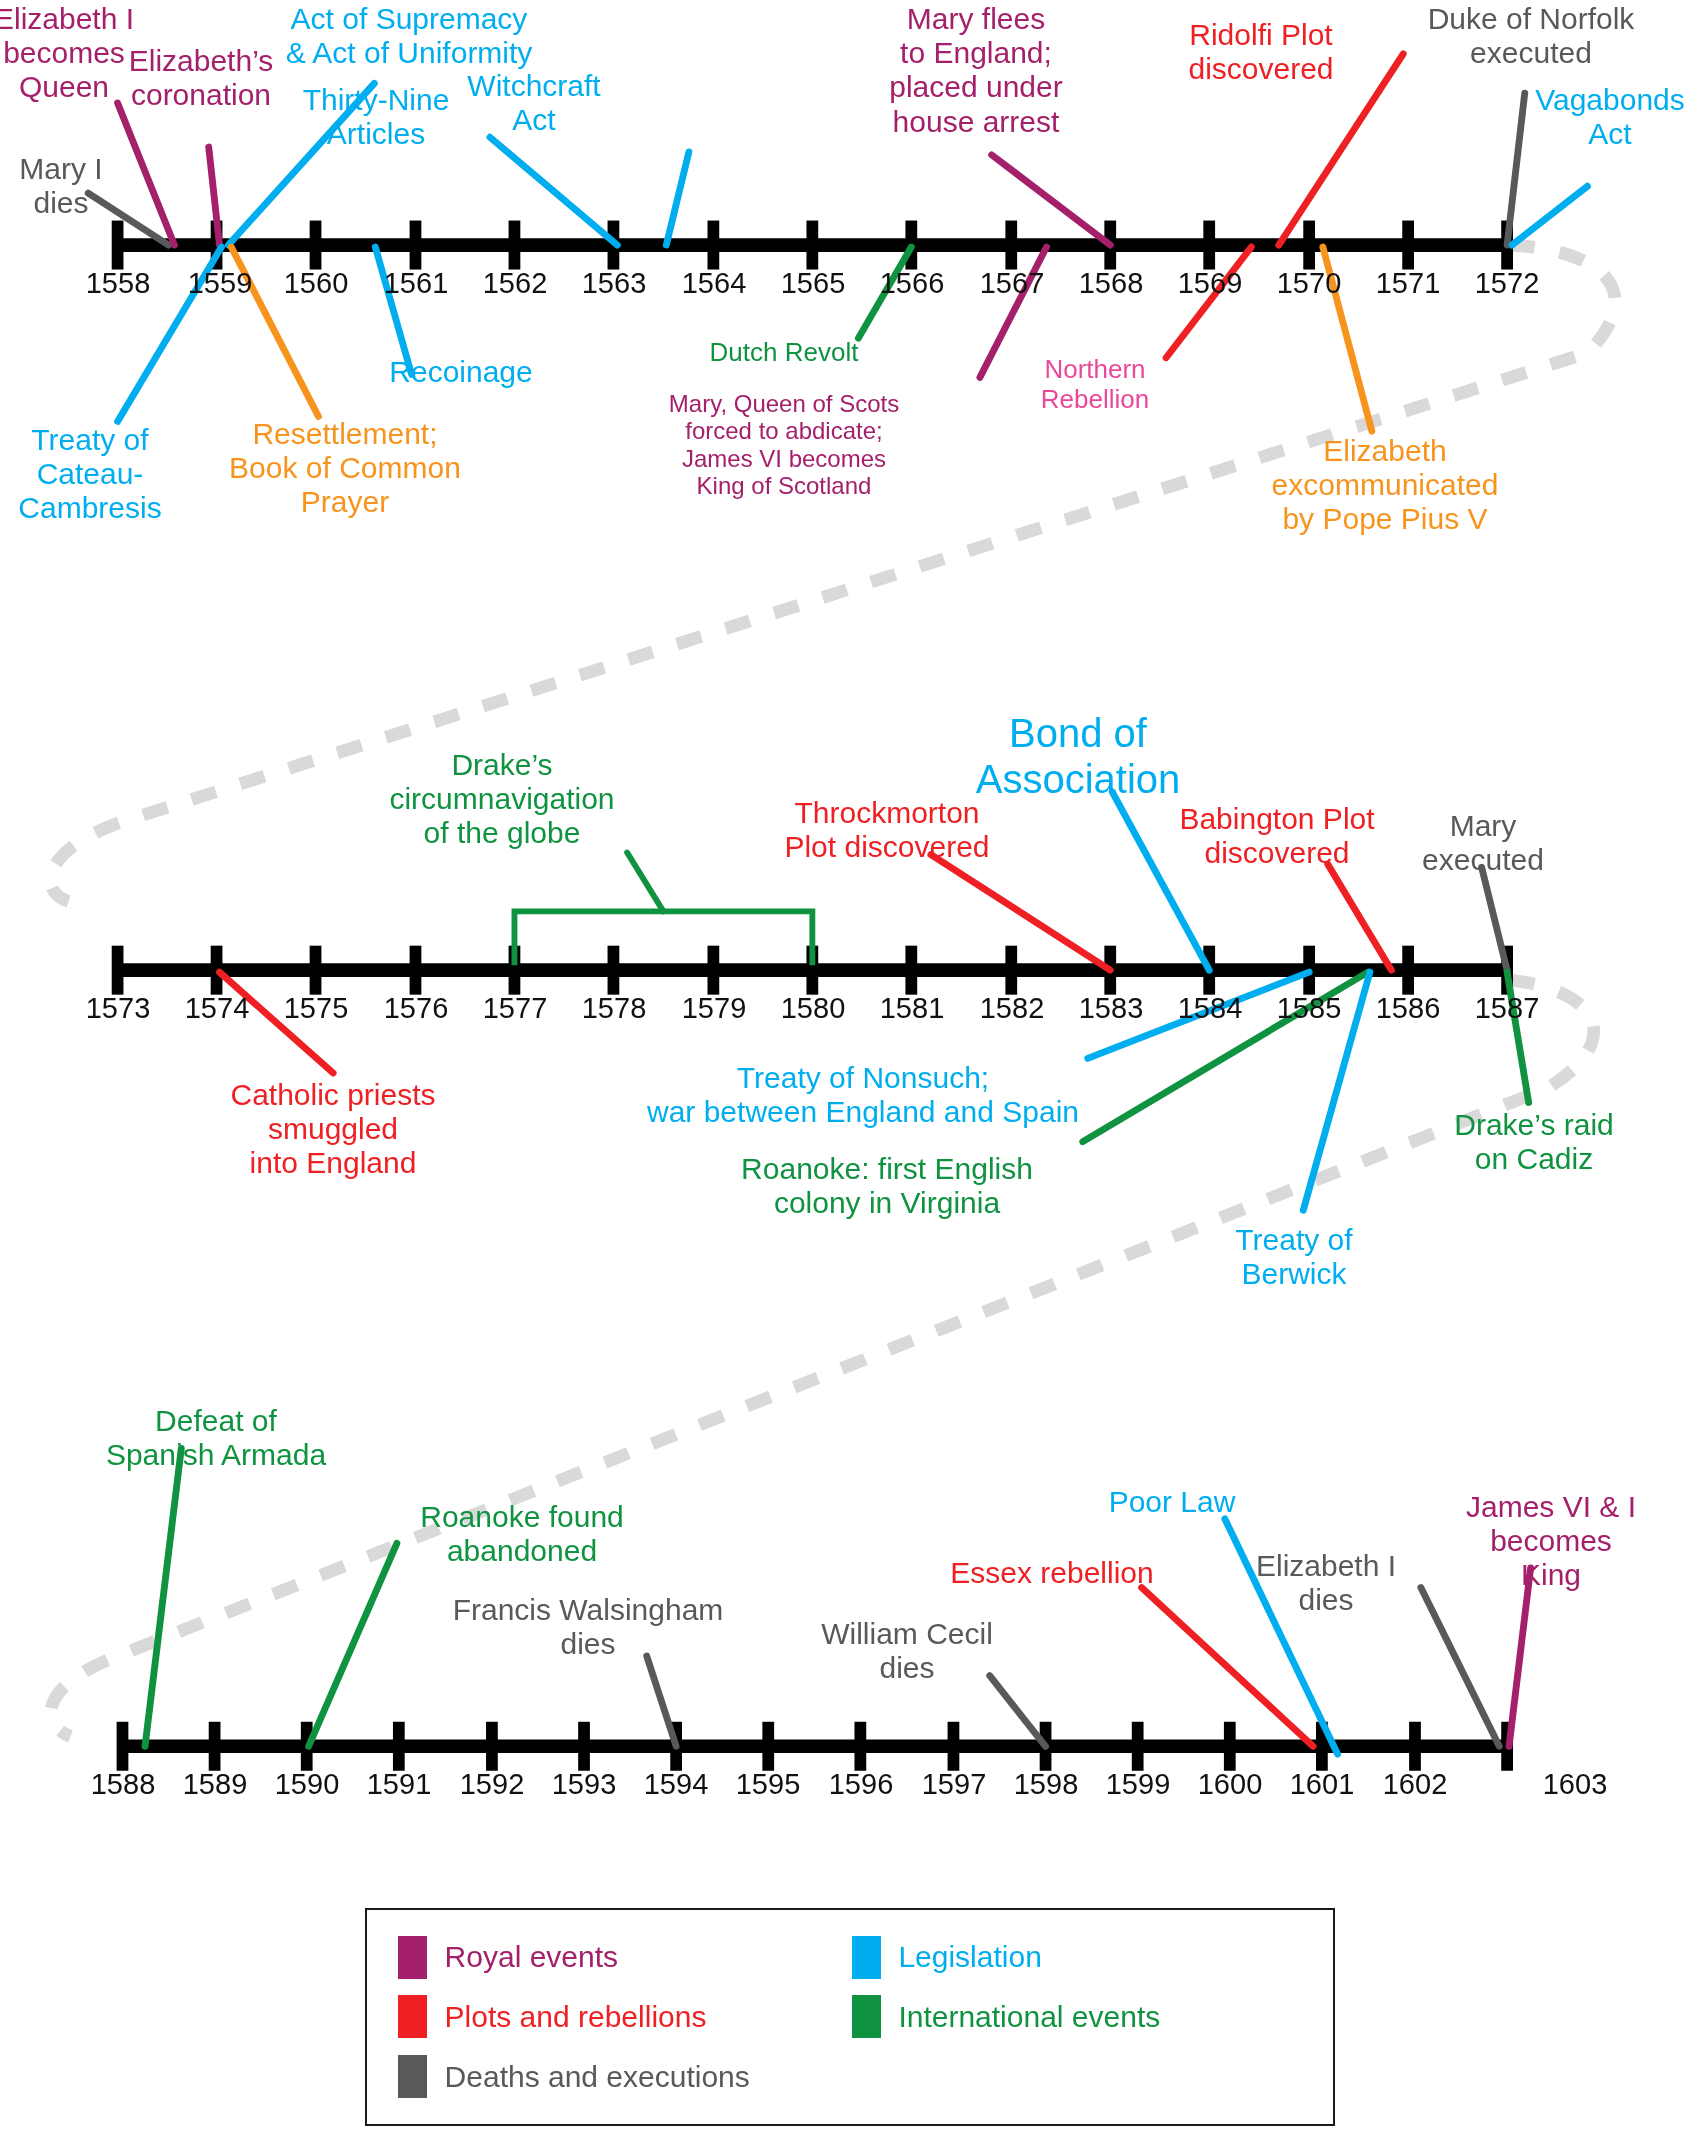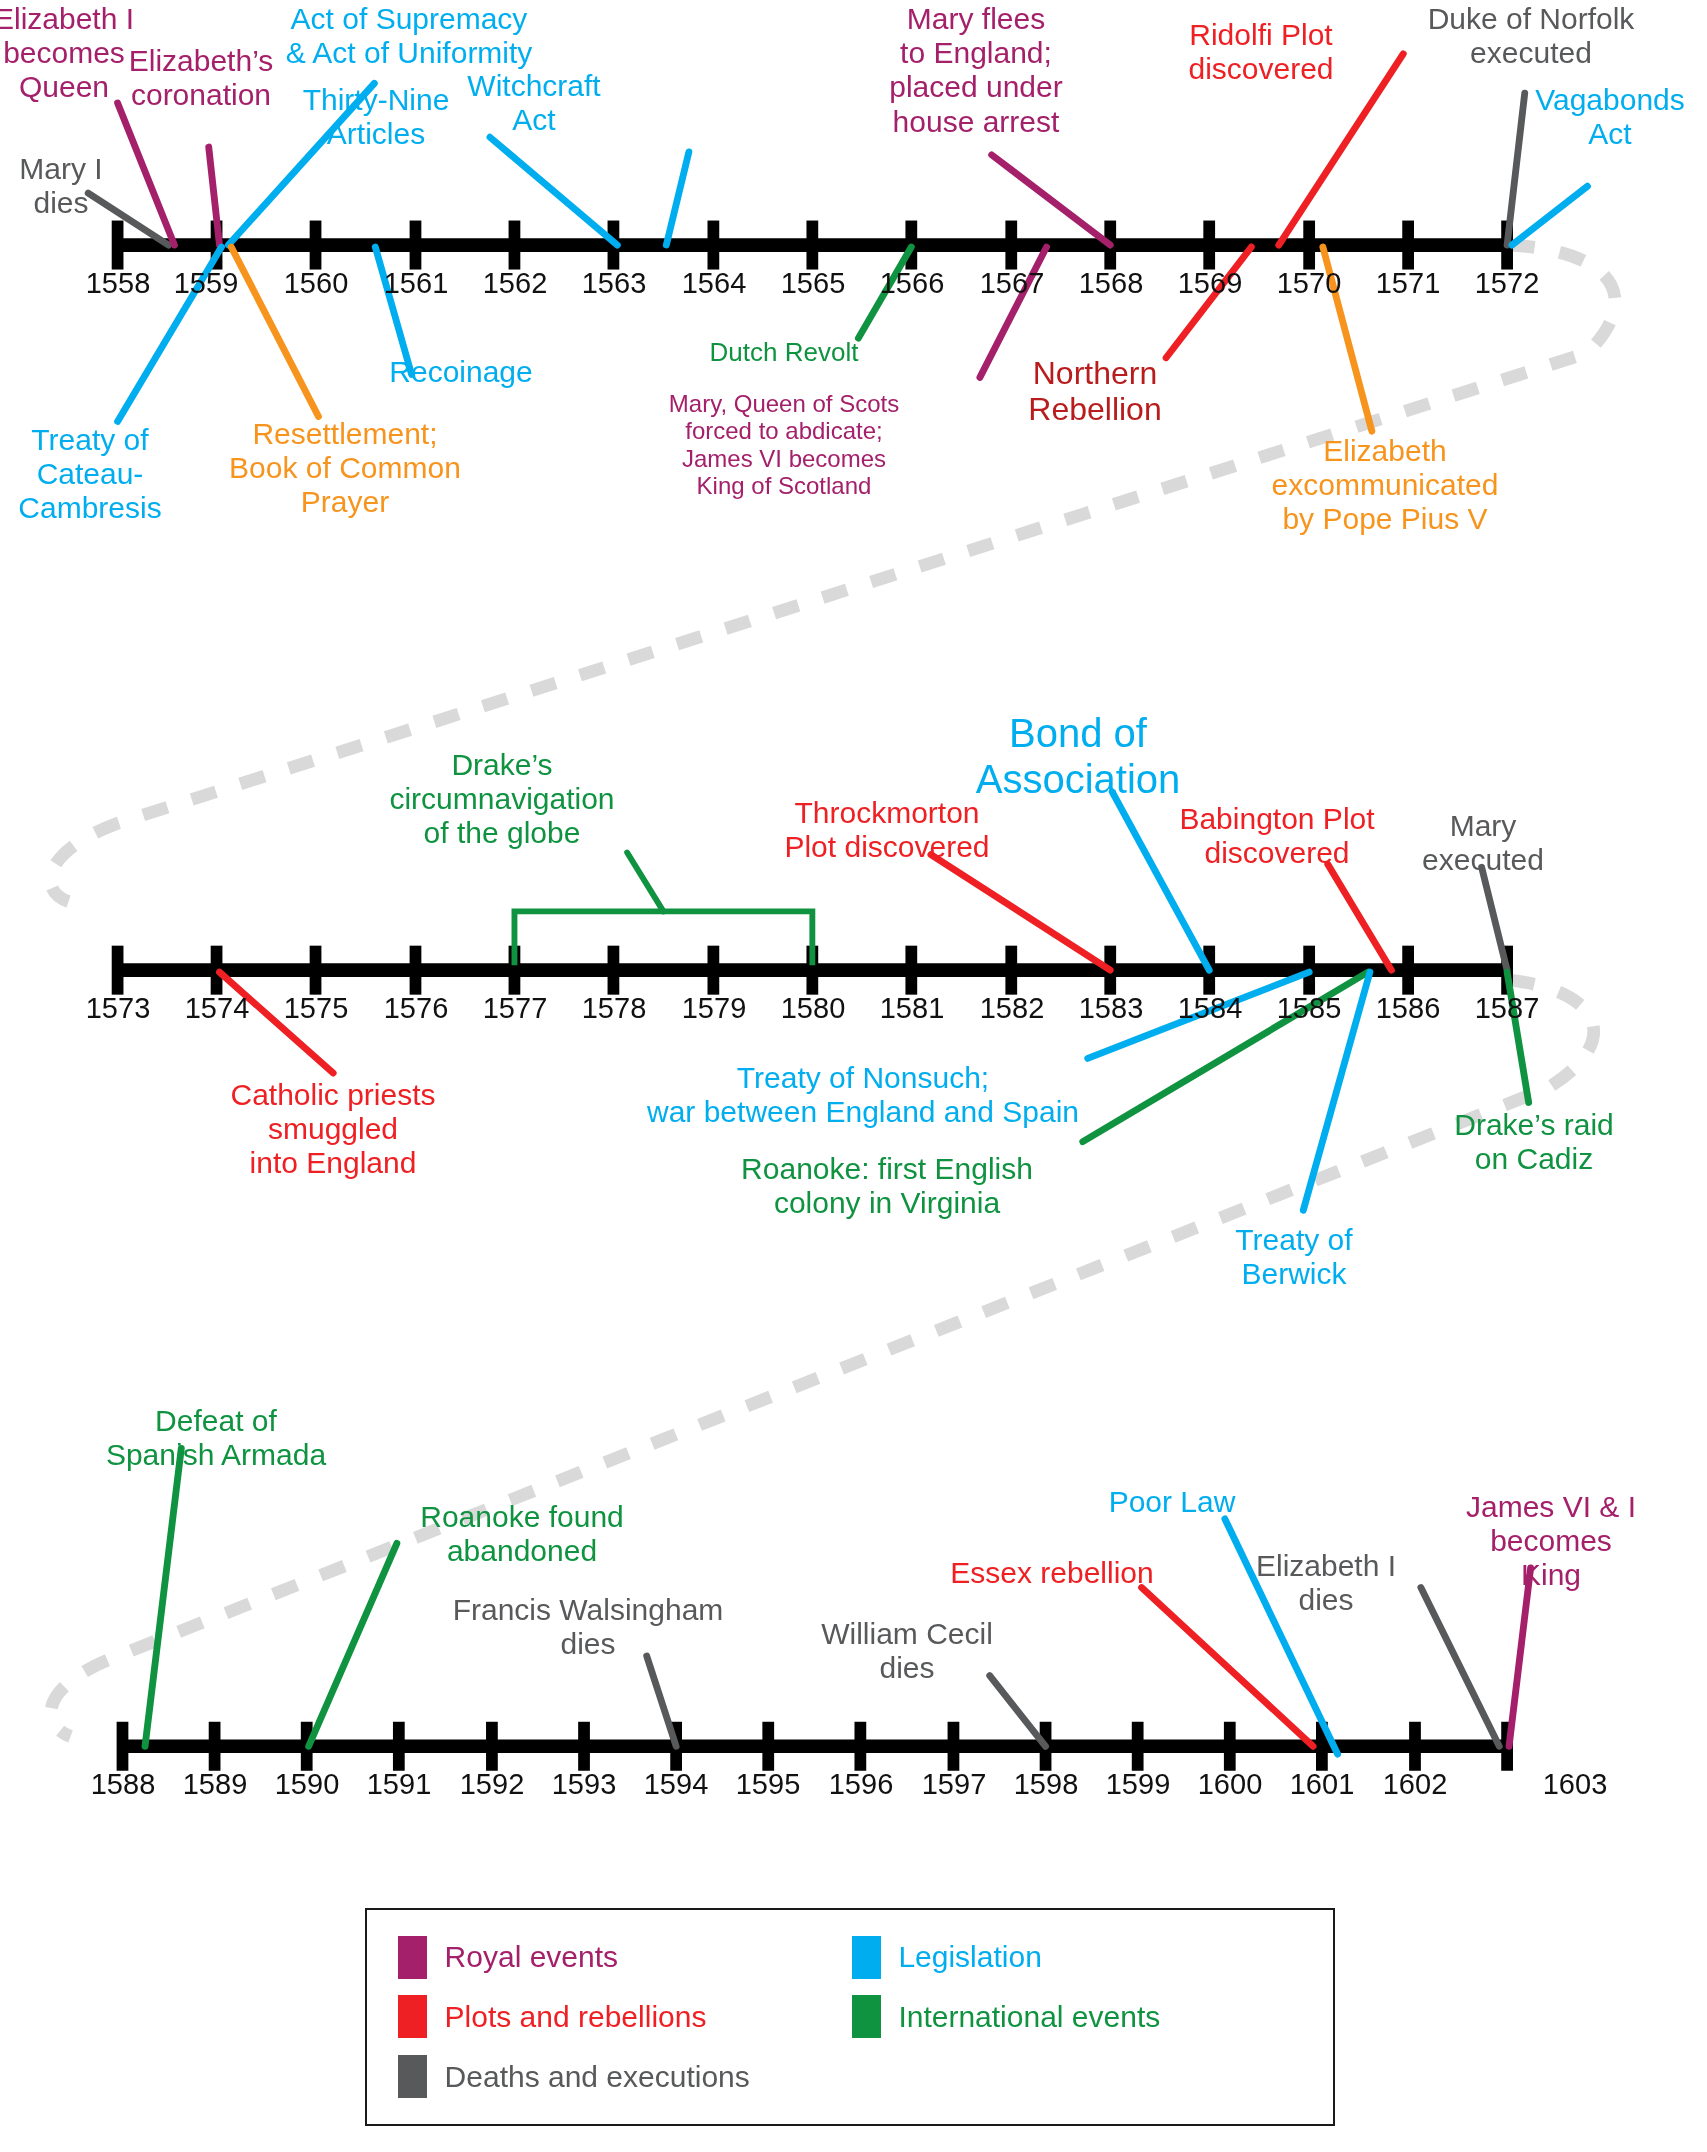--- a/index.html
+++ b/index.html
@@ -231,21 +231,21 @@
       <line x1="1250" y1="1550" x2="1365" y2="1790" stroke="#00aeef"></line>
 
       <line x1="1450" y1="1620" x2="1530" y2="1782" stroke="#58595b"></line>
 
       <line x1="1562" y1="1600" x2="1540" y2="1782" stroke="#a4206a"></line>
     </g>
   </svg>
 
   <div>
     <span class="year" style="left:118px; top:267px;">1558</span>
-    <span class="year" style="left:206px; top:267px;text-align:center;">1559</span>
+    <span class="year" style="left:220px; top:267px;text-align:center;">1559</span>
     <span class="year" style="left:316px; top:267px;">1560</span>
     <span class="year" style="left:416px; top:267px;">1561</span>
     <span class="year" style="left:515px; top:267px;">1562</span>
     <span class="year" style="left:614px; top:267px;">1563</span>
     <span class="year" style="left:714px; top:267px;">1564</span>
     <span class="year" style="left:813px; top:267px;">1565</span>
     <span class="year" style="left:912px; top:267px;">1566</span>
     <span class="year" style="left:1012px; top:267px;">1567</span>
     <span class="year" style="left:1111px; top:267px;">1568</span>
     <span class="year" style="left:1210px; top:267px;">1569</span>
@@ -320,21 +320,21 @@
 Cambresis</div>
   <div class="lbl c" style="left:345px; top:417px; font-size:30px; color:#f7941e;">Resettlement;
 Book of Common
 Prayer</div>
   <div class="lbl c" style="left:461px; top:355px; font-size:30px; color:#00aeef;">Recoinage</div>
   <div class="lbl c" style="left:784px; top:338px; font-size:26px; color:#0f9340;">Dutch Revolt</div>
   <div class="lbl c" style="left:784px; top:390px; font-size:24px; color:#a4206a;">Mary, Queen of Scots
 forced to abdicate;
 James VI becomes
 King of Scotland</div>
-  <div class="lbl c" style="left:1095px; top:355px; font-size:32px; color:#b91c1c;">Northern
+  <div class="lbl c" style="left:1095px; top:355px; font-size:26px; color:#ec4899;">Northern
 Rebellion</div>
   <div class="lbl c" style="left:502px; top:748px; font-size:30px; color:#0f9340;">Drake’s
 circumnavigation
 of the globe</div>
 
   <div class="lbl c" style="left:1385px; top:434px; font-size:30px; color:#f7941e;">Elizabeth
 excommunicated
 by Pope Pius V</div>
   <div class="lbl c" style="left:887px; top:796px; font-size:30px; color:#ee2024;">Throckmorton
 Plot discovered</div>

